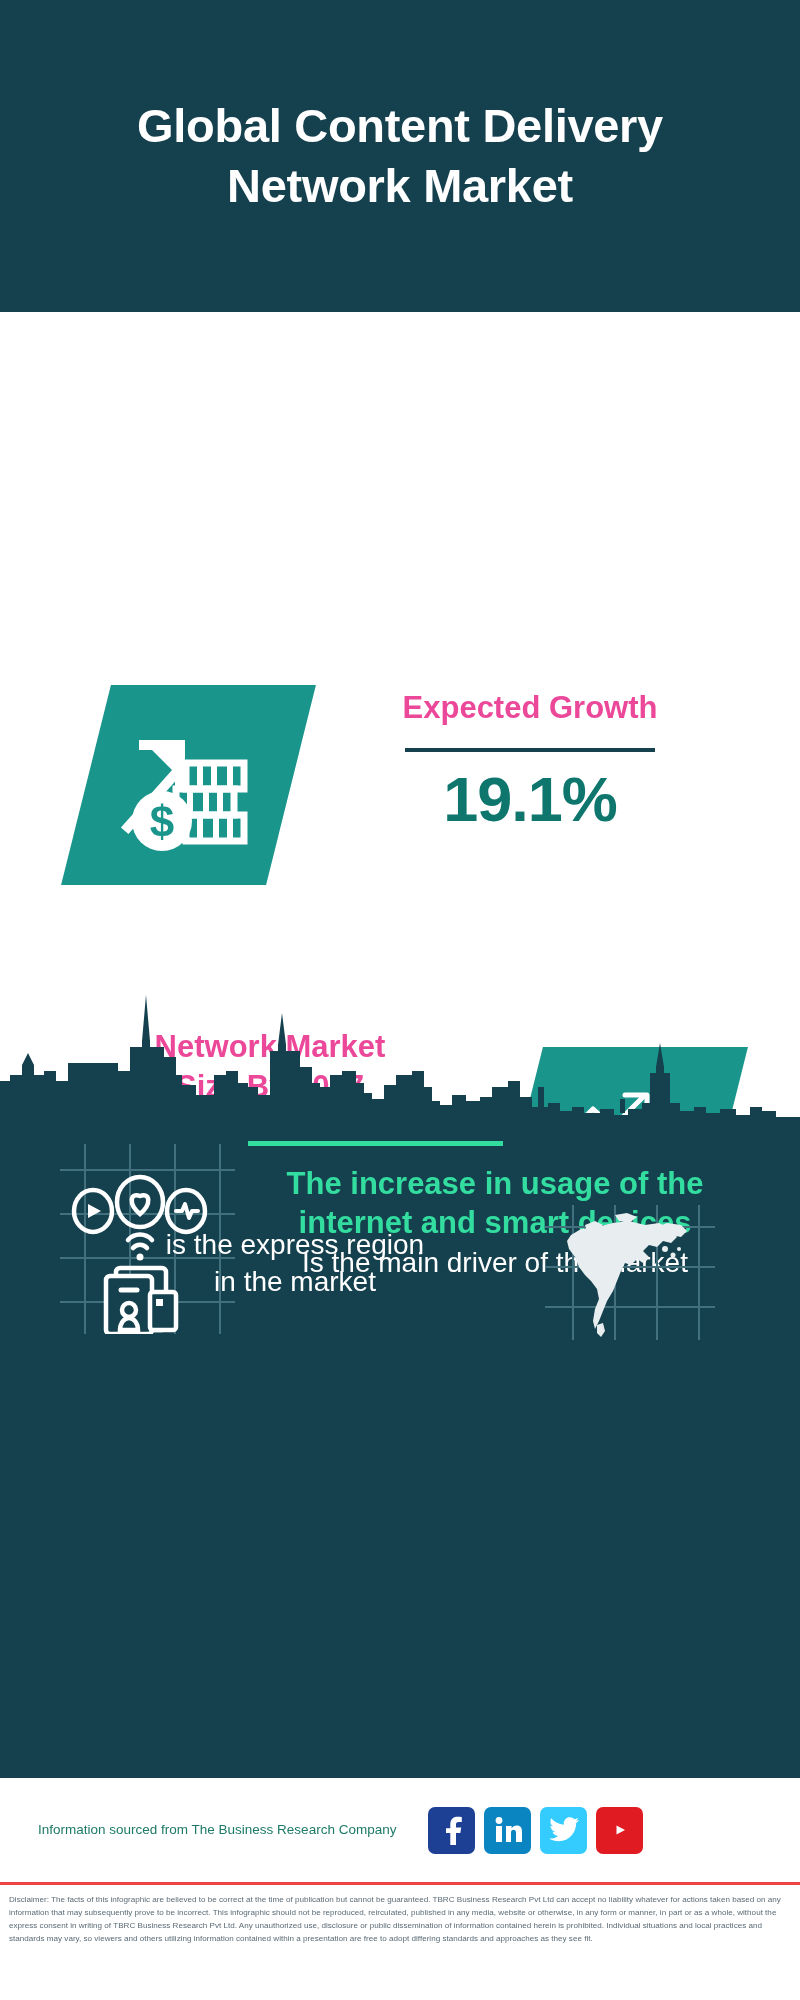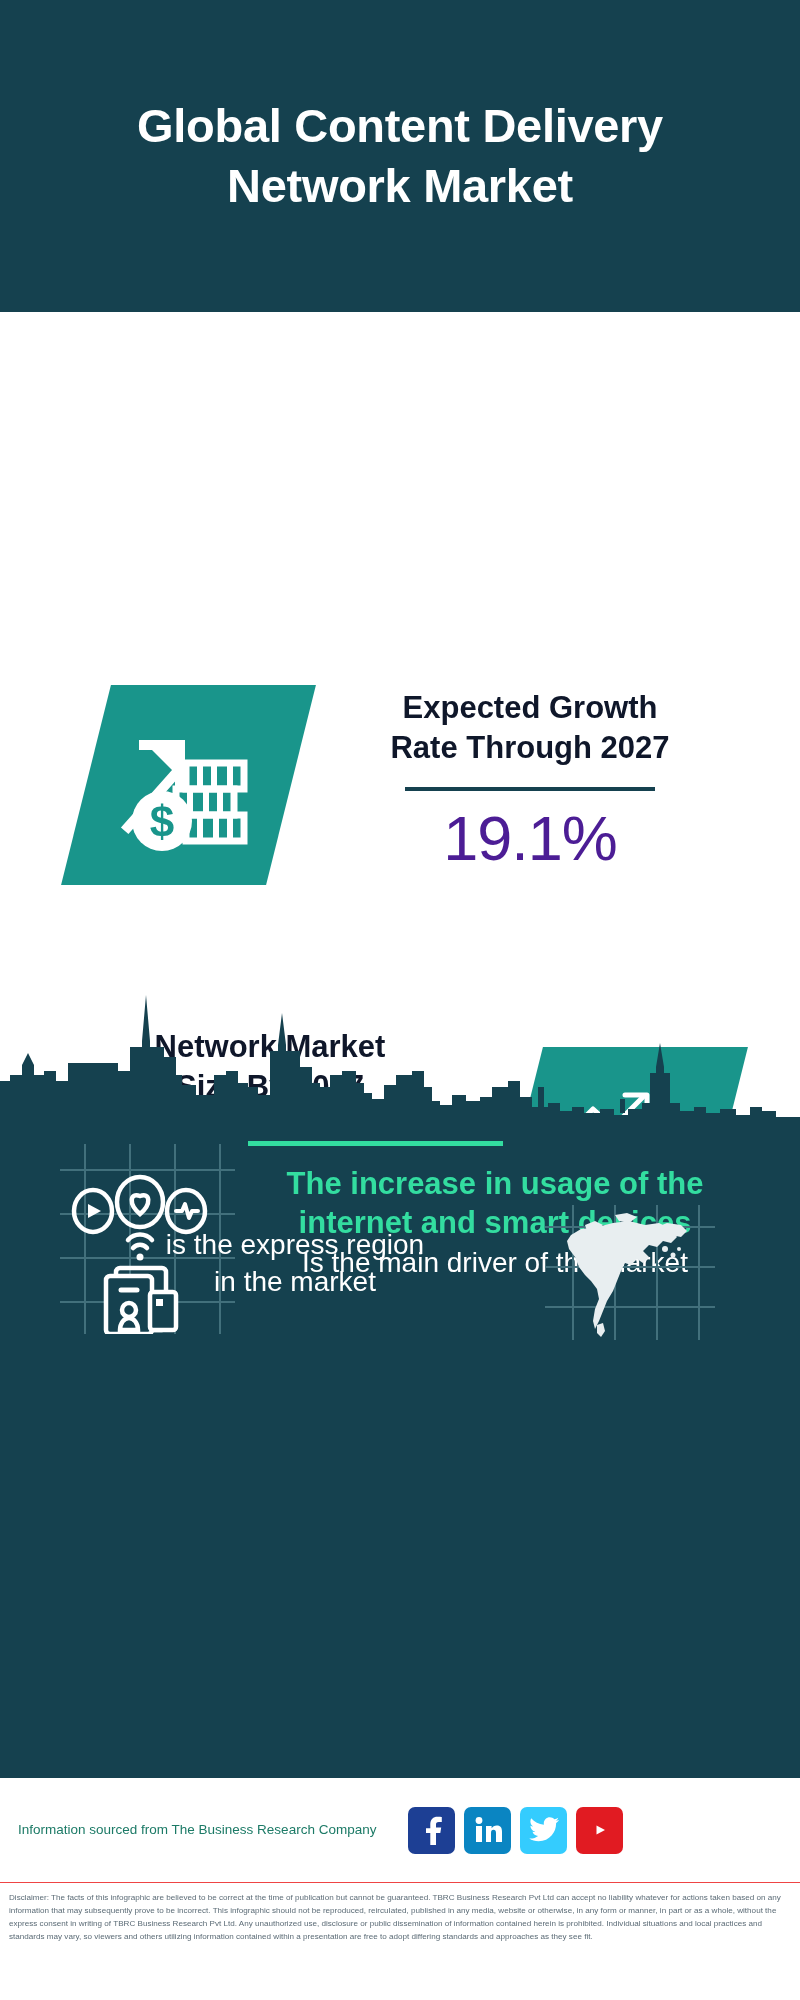--- a/index.html
+++ b/index.html
@@ -39,28 +39,28 @@
     display:flex; align-items:center; justify-content:center;
   }
 
   
   .stat1-icon{ left:86px; top:373px; width:205px; height:200px; }
   .stat1-text{ position:absolute; left:330px; top:376px; width:400px; text-align:center; }
   .stat2-icon{ left:518px; top:735px; width:205px; height:200px; }
   .stat2-text{ position:absolute; left:70px; top:715px; width:400px; text-align:center; }
 
   .stat-label{
-    color:#0f172a; font-weight:bold; font-size:31px; line-height:1.28;
+    color:#ec4899; font-weight:bold; font-size:31px; line-height:1.28;
   }
   .stat-rule{
     width:250px; height:4px; background:#15414f;
     margin:20px auto 14px auto;
   }
   .stat-value{
-    color:#4c1d95; font-weight:normal; font-size:63px; line-height:1.05;
+    color:#0f766e; font-weight:bold; font-size:63px; line-height:1.05;
     letter-spacing:-1px;
   }
 
   
   .skyline{
     position:absolute; left:0; top:975px; width:800px; height:145px;
   }
 
   
   .dark{
@@ -89,35 +89,35 @@
 
   .region-text{
     position:absolute; left:55px; top:1225px; width:480px; text-align:center;
   }
 
   
   .footer{
     position:absolute; left:0; top:1778px; width:800px; height:104px;
     background:#ffffff; display:flex; align-items:center;
   }
-  .footer-src{ margin-left:18px; }
+  .footer-src{ margin-left:38px; }
   .footer-src div{
     color:#1c7a66; font-size:13.5px; line-height:1.55; font-weight:normal;
   }
   .socials{ display:flex; gap:9px; margin-left:32px; }
   .soc{
     width:47px; height:47px; border-radius:7px;
     display:flex; align-items:center; justify-content:center;
   }
   .soc svg{ display:block; }
 
   
   .disclaimer{
     position:absolute; left:0; top:1882px; width:800px; height:118px;
-    background:#ffffff; border-top:1px solid #ef4444;
+    background:#ffffff; border-top:3px solid #ef4444;
     padding:8px 9px 0 9px;
   }
   .disclaimer p{
     color:#5b6b76; font-size:8.1px; line-height:1.62; text-align:left;
     word-spacing:0px;
   }
 </style>
 </head>
 <body>
 
@@ -146,21 +146,20 @@
         <line x1="102" y1="100" x2="102" y2="126" stroke-width="6"></line>
         <line x1="116" y1="100" x2="116" y2="126" stroke-width="6"></line>
         <circle cx="48" cy="106" r="30" fill="#ffffff" stroke="none"></circle>
         <text x="48" y="122" font-size="44" font-weight="bold" fill="#19958b" text-anchor="middle" font-family="Liberation Sans, sans-serif" stroke="none">$</text>
       </svg>
     </div>
   </div>
 
   <div class="stat1-text">
     <div class="stat-label">Expected Growth</div>
-    <div class="stat-label">Rate Through 2027</div>
     <div class="stat-rule"></div>
     <div class="stat-value">19.1%</div>
   </div>
 
   <div class="stat2-text">
     <div class="stat-label">Network Market</div>
     <div class="stat-label">Size By 2027</div>
     <div class="stat-rule"></div>
     <div class="stat-value">$46.26 Bn</div>
   </div>

